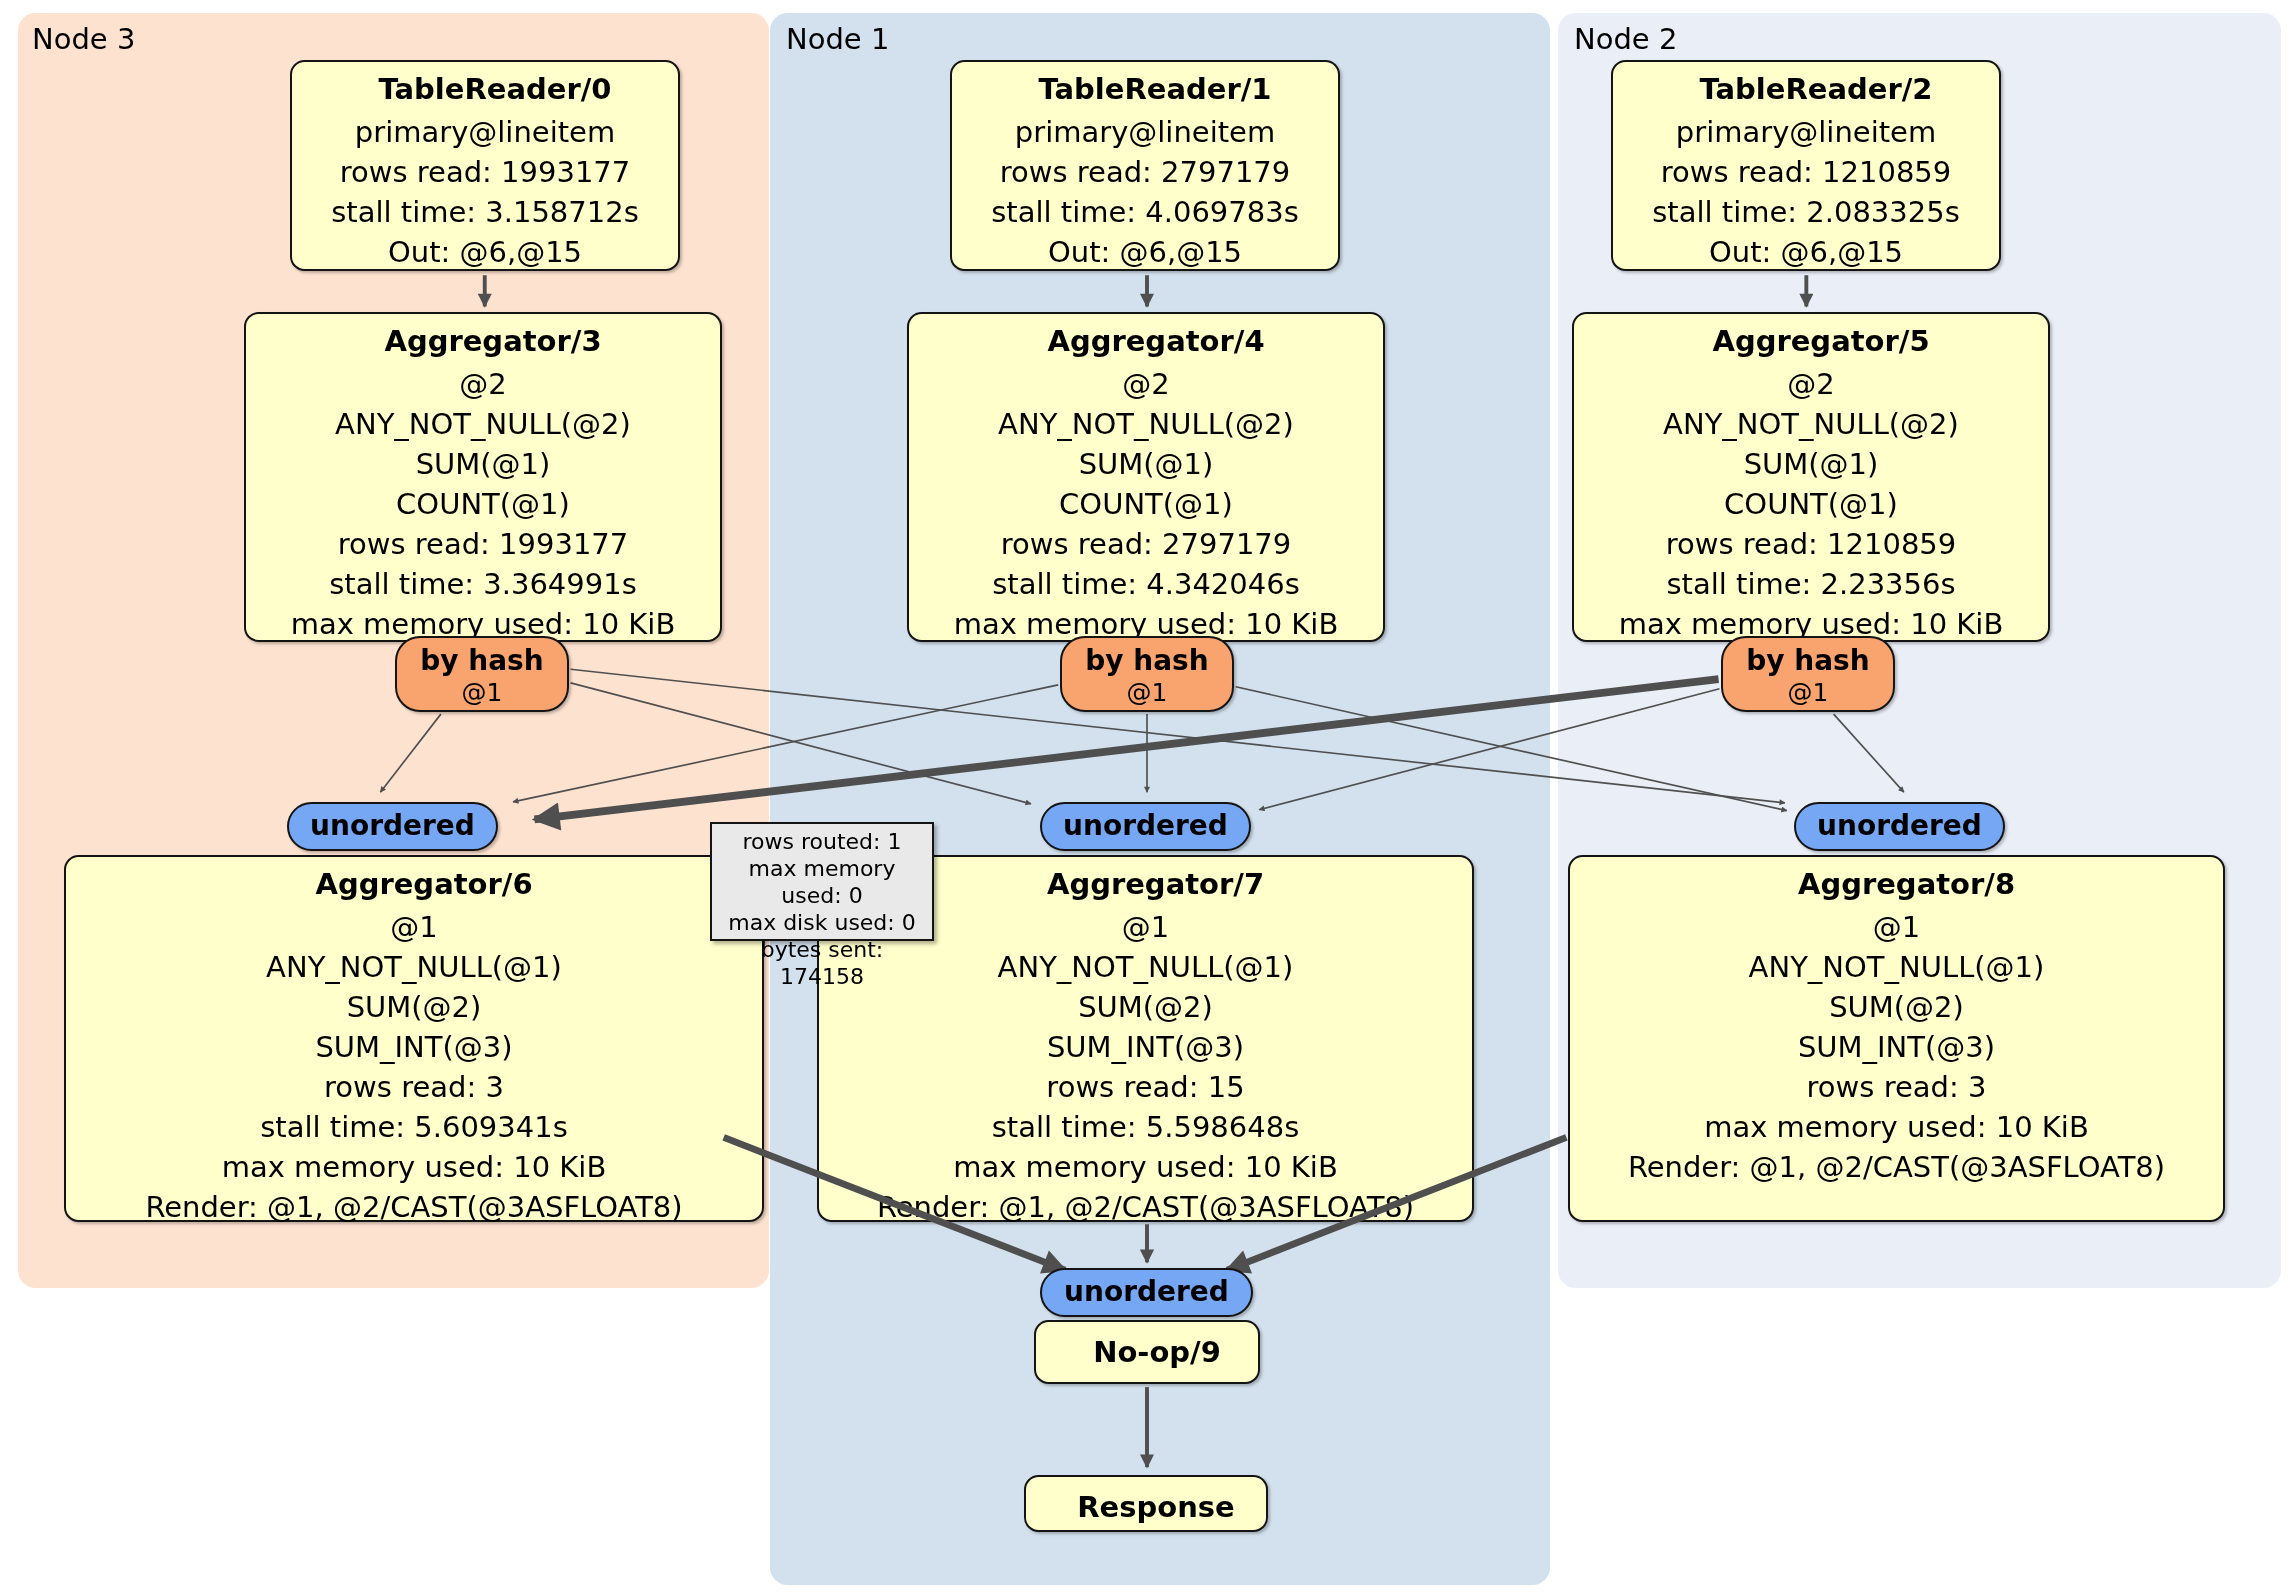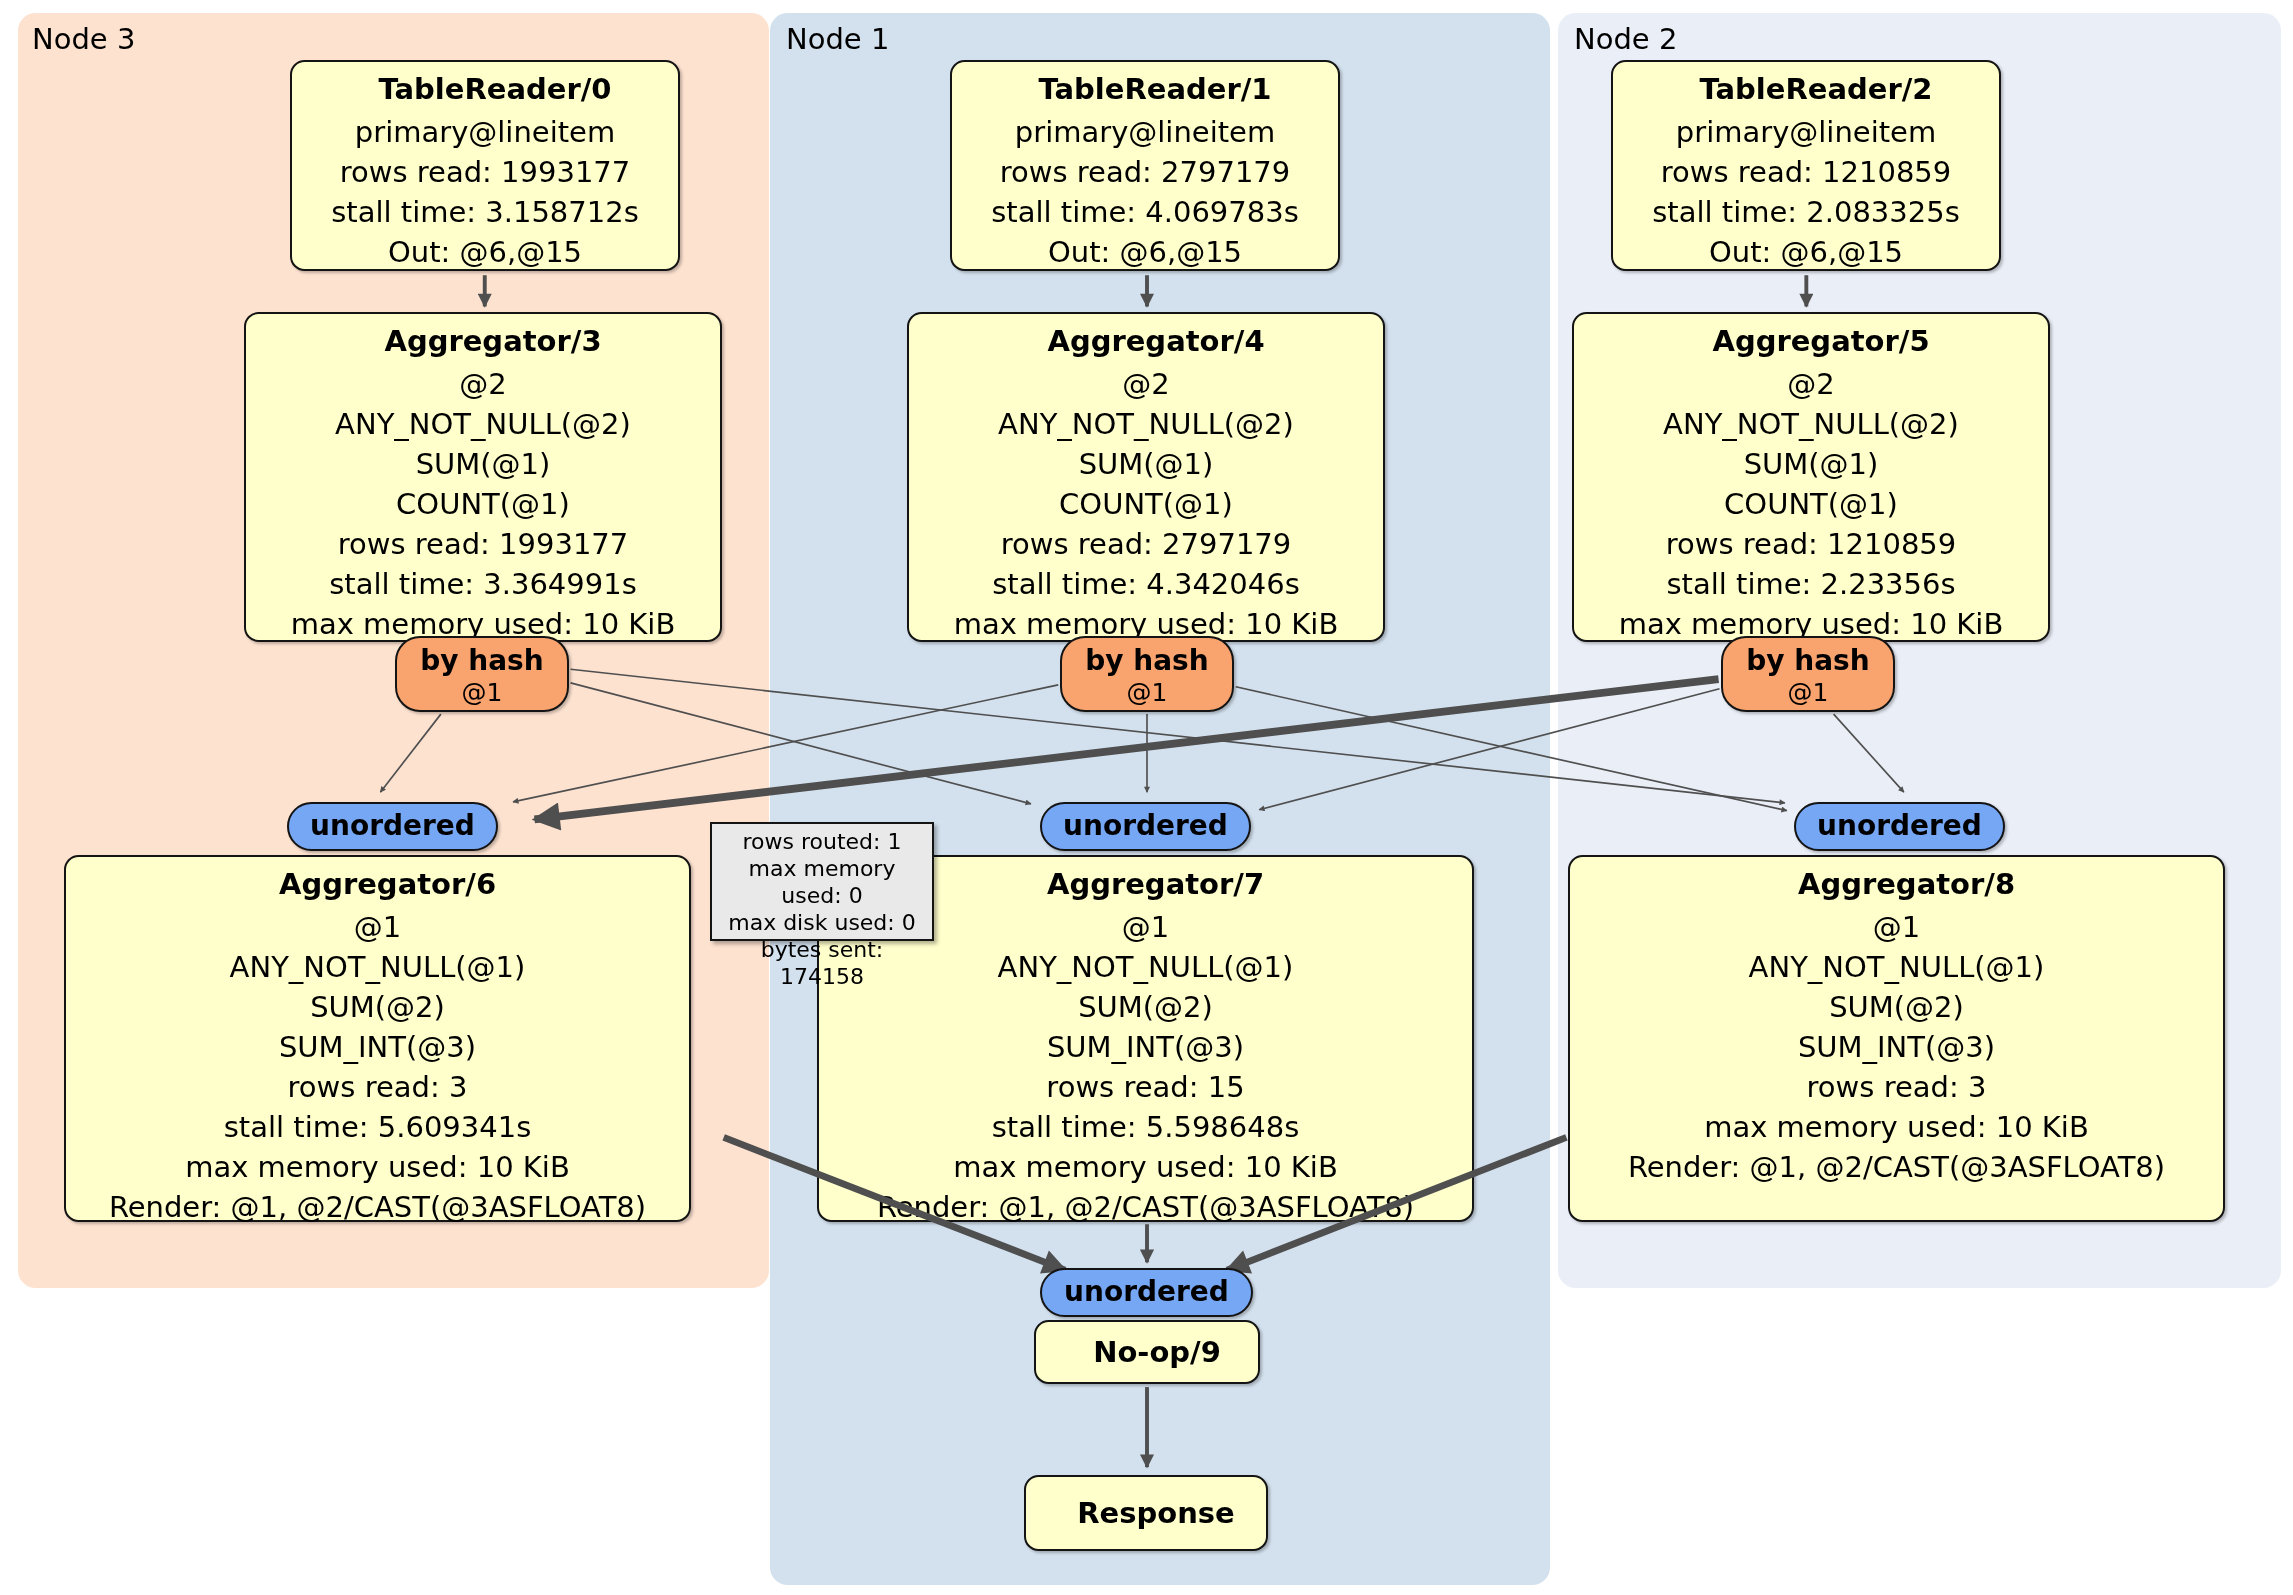--- a/index.html
+++ b/index.html
@@ -93,21 +93,21 @@
     <div class="title">Aggregator/5</div>
     <div class="line">@2</div>
     <div class="line">ANY_NOT_NULL(@2)</div>
     <div class="line">SUM(@1)</div>
     <div class="line">COUNT(@1)</div>
     <div class="line">rows read: 1210859</div>
     <div class="line">stall time: 2.23356s</div>
     <div class="line">max memory used: 10 KiB</div>
   </div>
 
-  <div class="gbox" style="left:64px;top:855px;width:627px;height:367px;">
+  <div class="gbox" style="left:64px;top:855px;width:700px;height:367px;">
     <div class="title">Aggregator/6</div>
     <div class="line">@1</div>
     <div class="line">ANY_NOT_NULL(@1)</div>
     <div class="line">SUM(@2)</div>
     <div class="line">SUM_INT(@3)</div>
     <div class="line">rows read: 3</div>
     <div class="line">stall time: 5.609341s</div>
     <div class="line">max memory used: 10 KiB</div>
     <div class="line">Render: @1, @2/CAST(@3ASFLOAT8)</div>
   </div>
@@ -175,21 +175,21 @@
   </div>
 
   <div class="pill sync" style="left:287px;top:802px;width:211px;height:49px;">unordered</div>
   <div class="pill sync" style="left:1040px;top:802px;width:211px;height:49px;">unordered</div>
   <div class="pill sync" style="left:1794px;top:802px;width:211px;height:49px;">unordered</div>
   <div class="pill sync" style="left:1040px;top:1268px;width:213px;height:49px;">unordered</div>
 
   <div class="gbox single" style="left:1034px;top:1320px;width:226px;height:64px;">
     <div class="title">No-op/9</div>
   </div>
-  <div class="gbox single" style="left:1024px;top:1475px;width:244px;height:76px;">
+  <div class="gbox single" style="left:1024px;top:1475px;width:244px;height:57px;align-items:flex-end;">
     <div class="title">Response</div>
   </div>
 
   <div class="tooltip" style="left:710px;top:822px;width:224px;height:119px;">
     <div>rows routed: 1</div>
     <div>max memory used: 0</div>
     <div>max disk used: 0</div>
     <div>bytes sent: 174158</div>
   </div>
 

